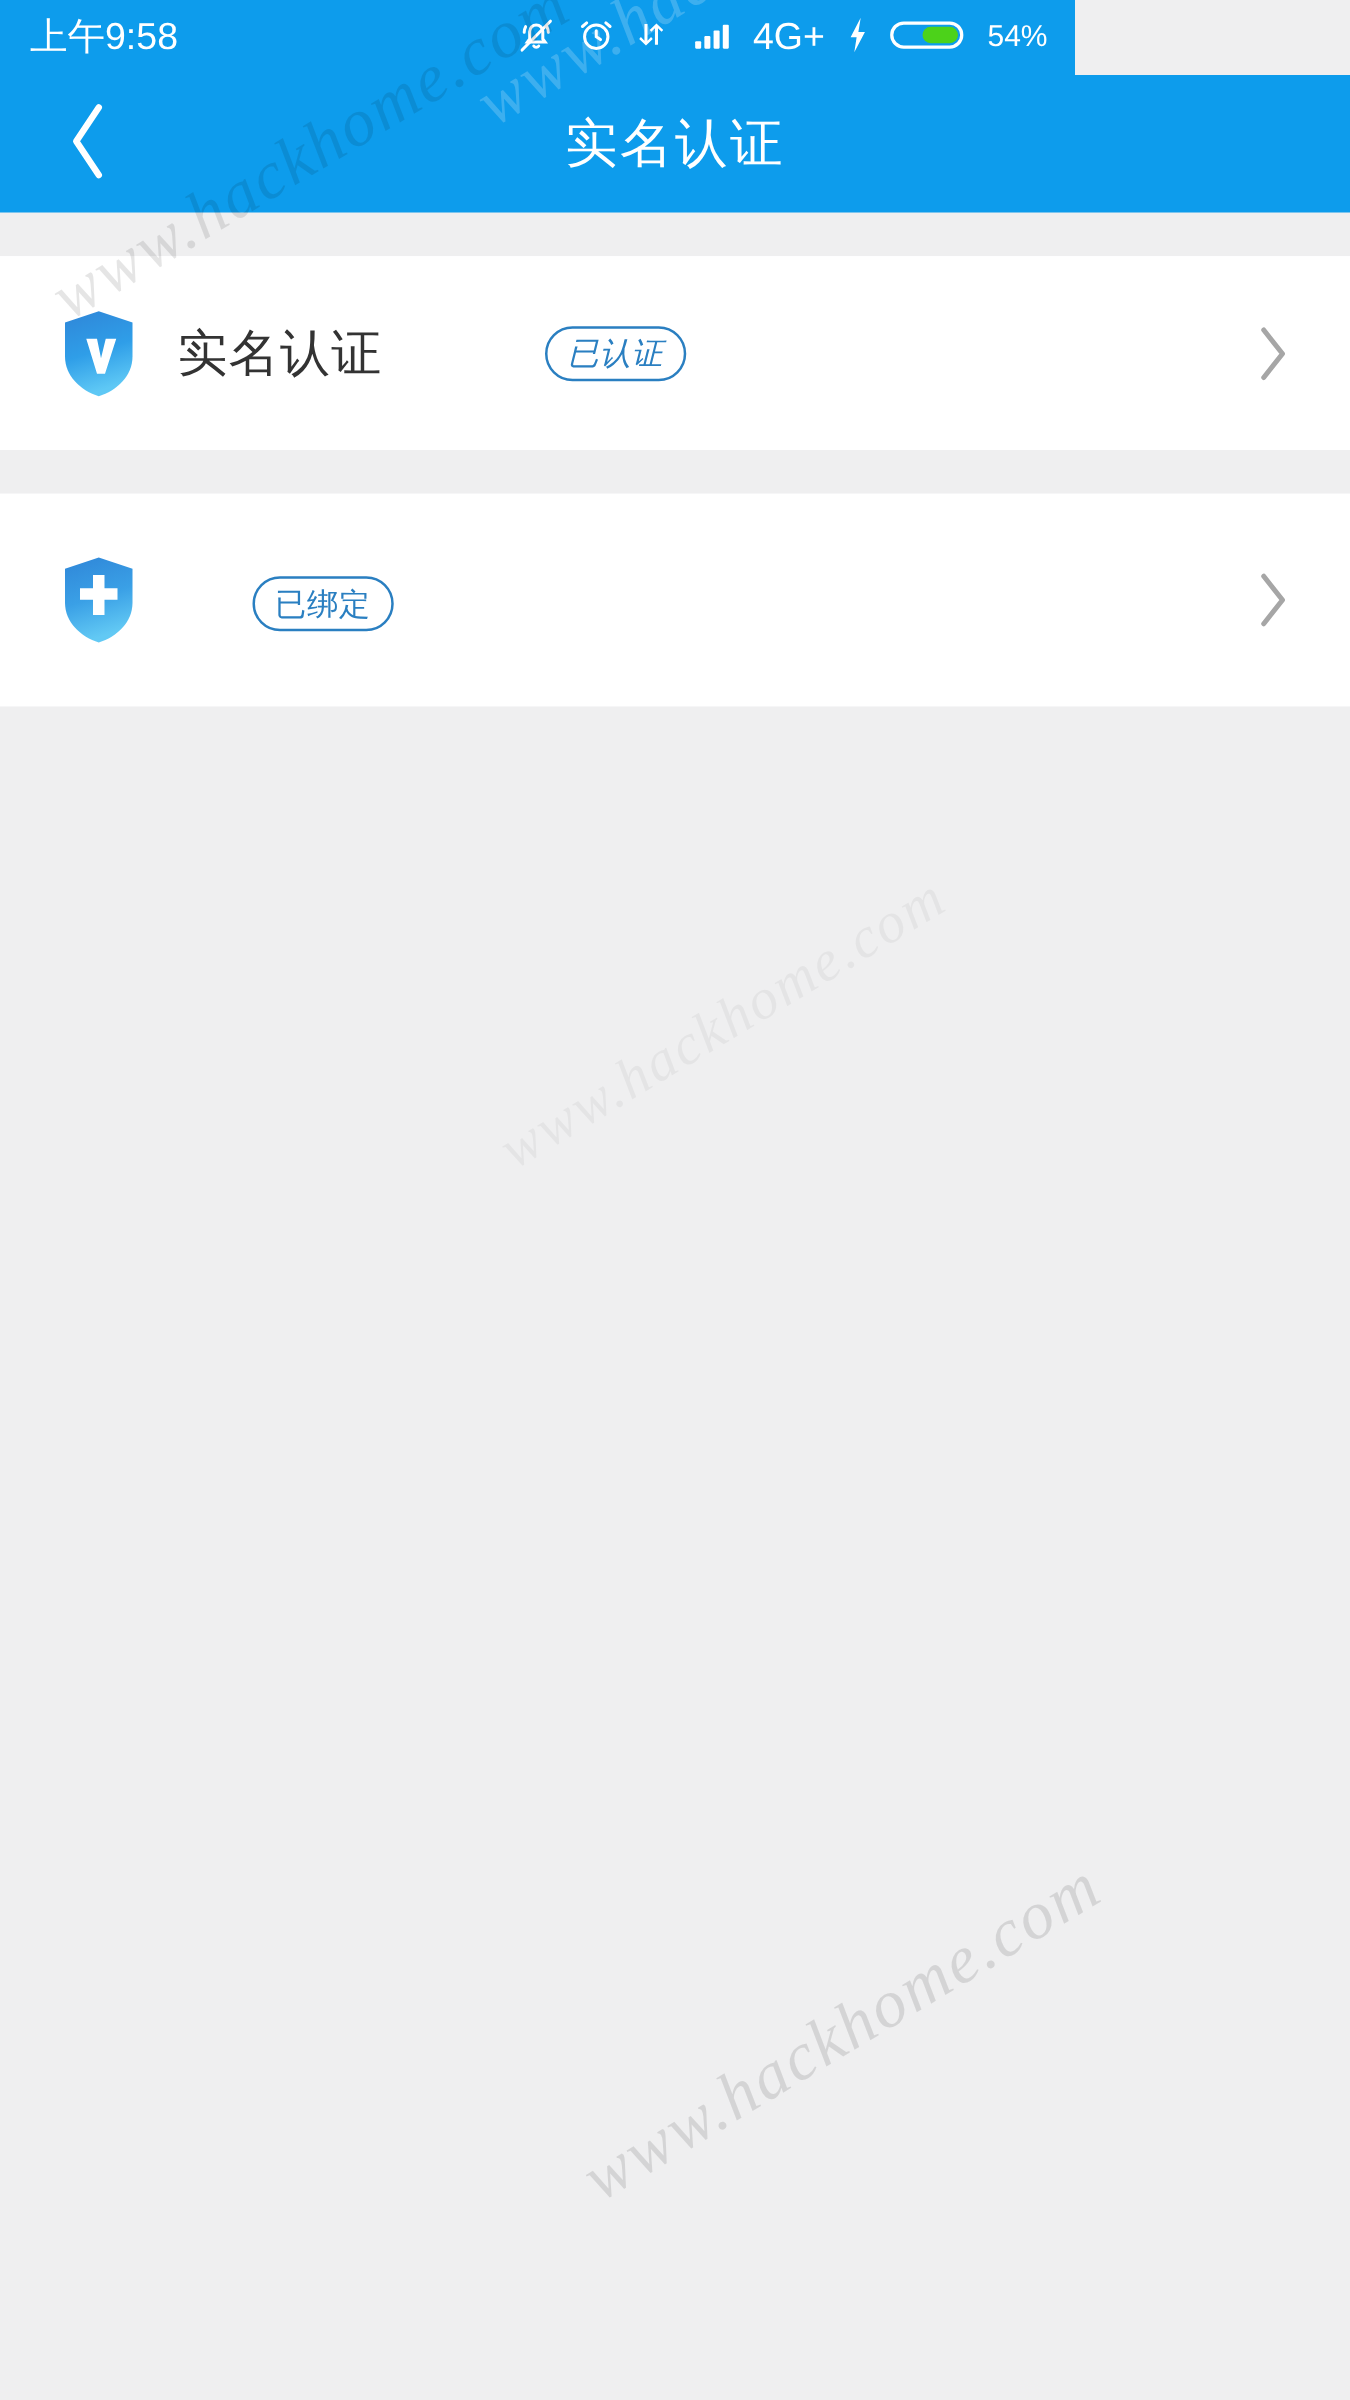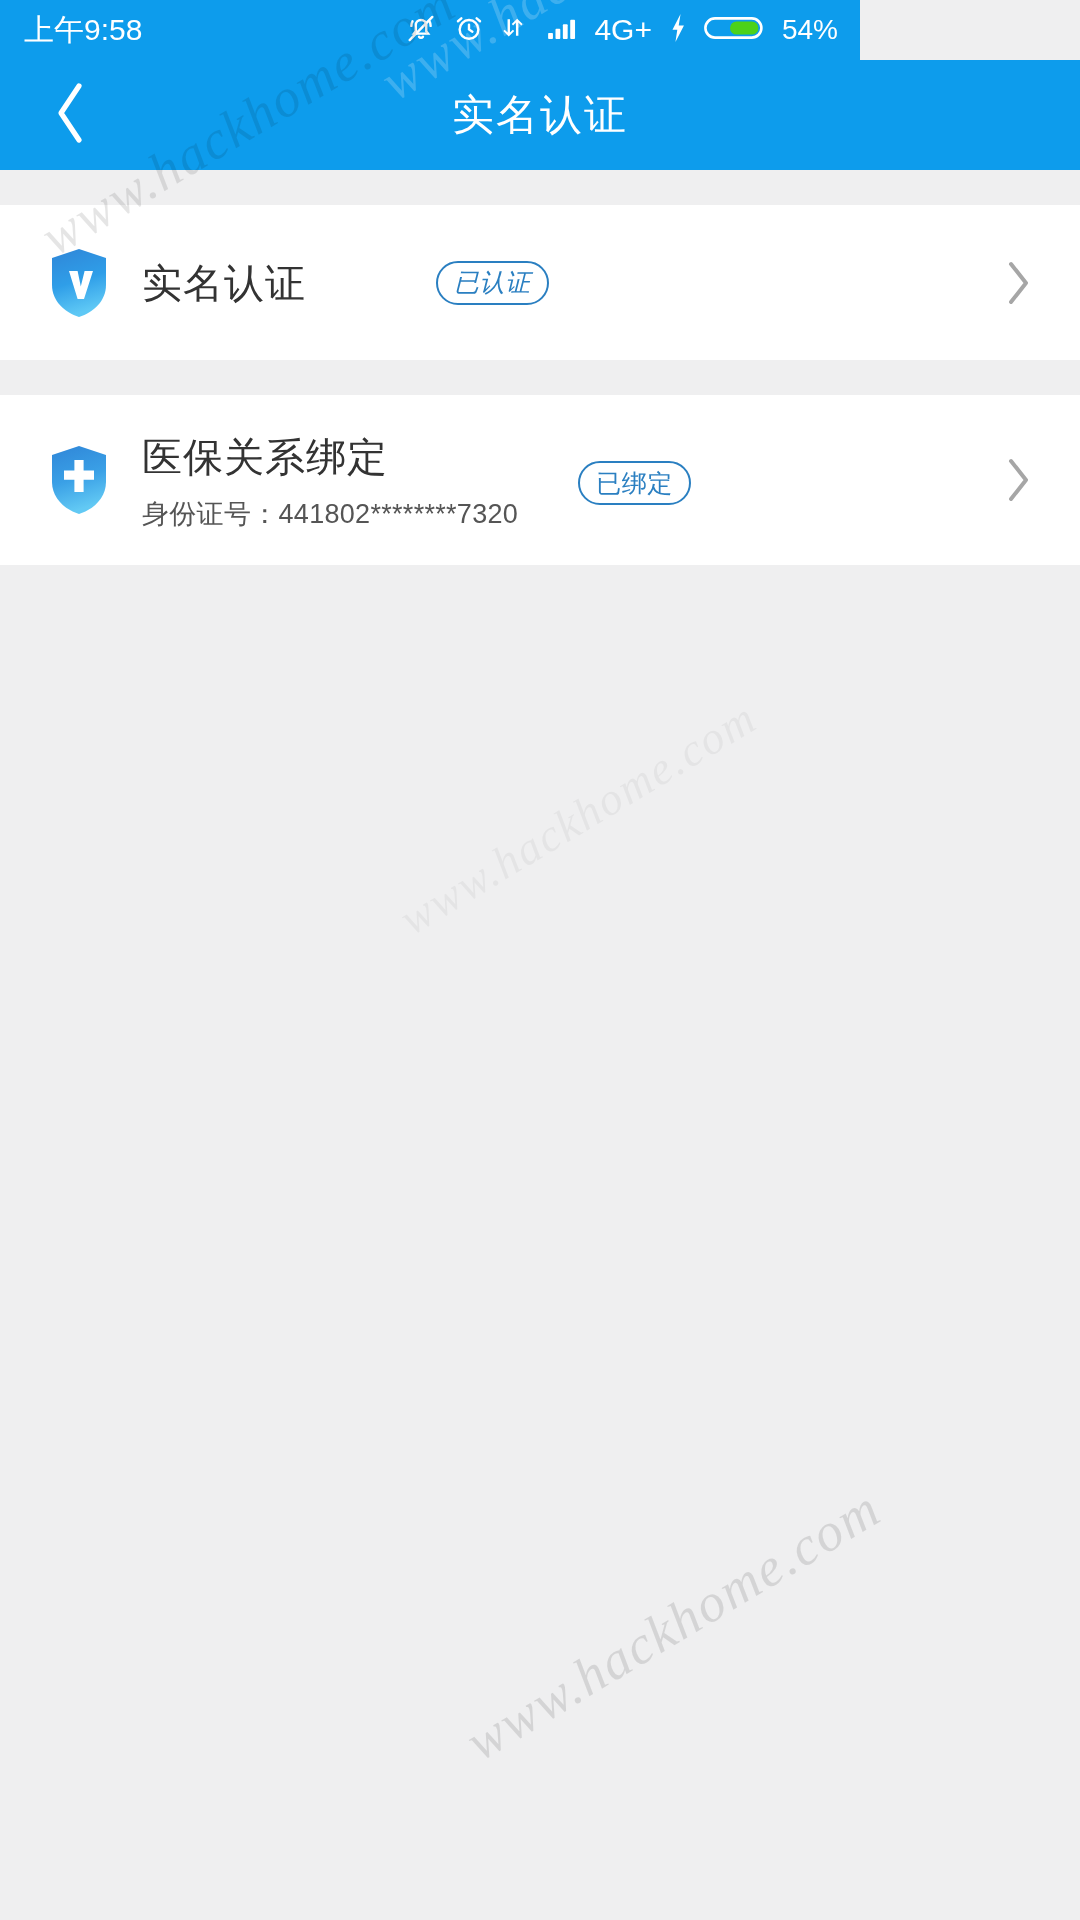--- a/index.html
+++ b/index.html
@@ -44,21 +44,21 @@
     gap: 14px;
   }
   .status-icon { display: block; }
   .net-label {
     font-size: 30px;
     color: #ffffff;
     letter-spacing: 0px;
     margin-left: -2px;
   }
   .batt-pct {
-    font-size: 28px;
+    font-size: 24px;
     color: #ffffff;
     margin-left: 2px;
   }
 
   
   .app-bar {
     position: absolute;
     top: 60px; left: 0;
     width: 1080px;
     height: 110px;
@@ -331,24 +331,20 @@
               <stop offset="0" stop-color="#2f86d8"></stop>
               <stop offset="0.55" stop-color="#3aa0e6"></stop>
               <stop offset="1" stop-color="#62c9f4"></stop>
             </linearGradient>
           </defs>
           <path d="M31 2 4 11v27c0 16 12.6 27.4 27 32 14.4-4.6 27-16 27-32V11z" fill="url(#gShield2)"></path>
           <path d="M26.4 16h9.2v10.6H46v9.2H35.6V48h-9.2V35.8H16v-9.2h10.4z" fill="#ffffff"></path>
         </svg>
       </div>
       <div class="row-body">
-        <div class="row-texts">
-          <div class="row-title">医保关系绑定</div>
-          <div class="row-sub">身份证号：441802********7320</div>
-        </div>
         <div class="badge badge-2">已绑定</div>
       </div>
       <span class="chev-right">
         <svg width="26" height="46" viewBox="0 0 26 46" fill="none" stroke="#a6a6a6" stroke-width="4" stroke-linecap="round" stroke-linejoin="round">
           <path d="M5 4 20 23 5 42"></path>
         </svg>
       </span>
     </div>
   </div>
 

